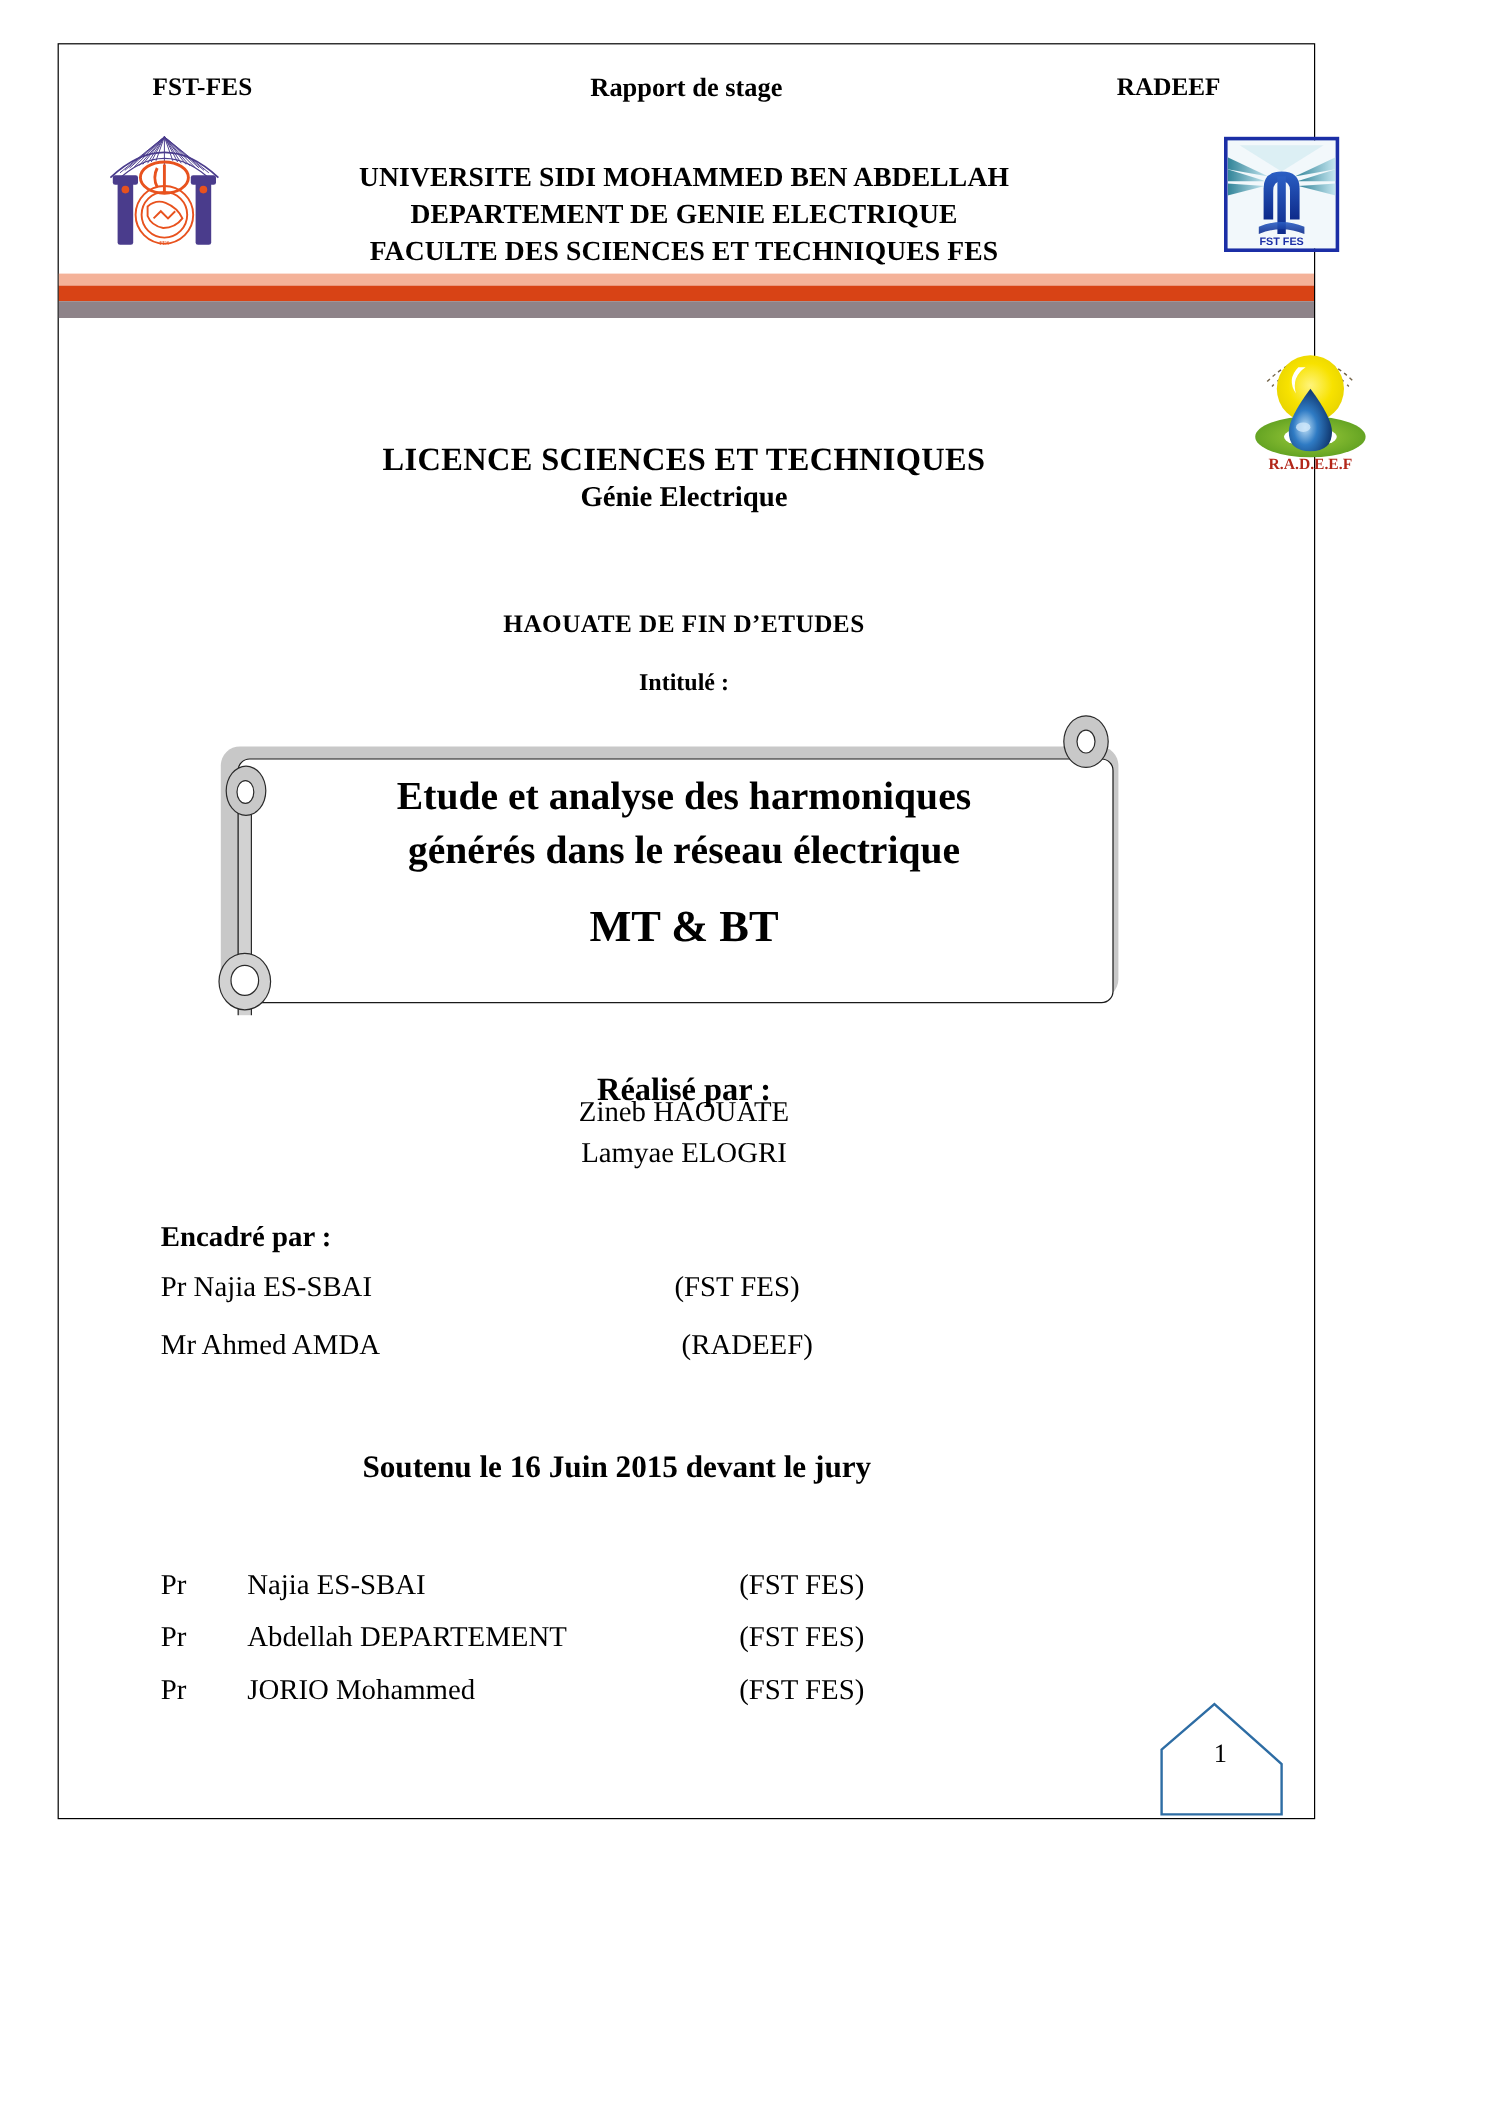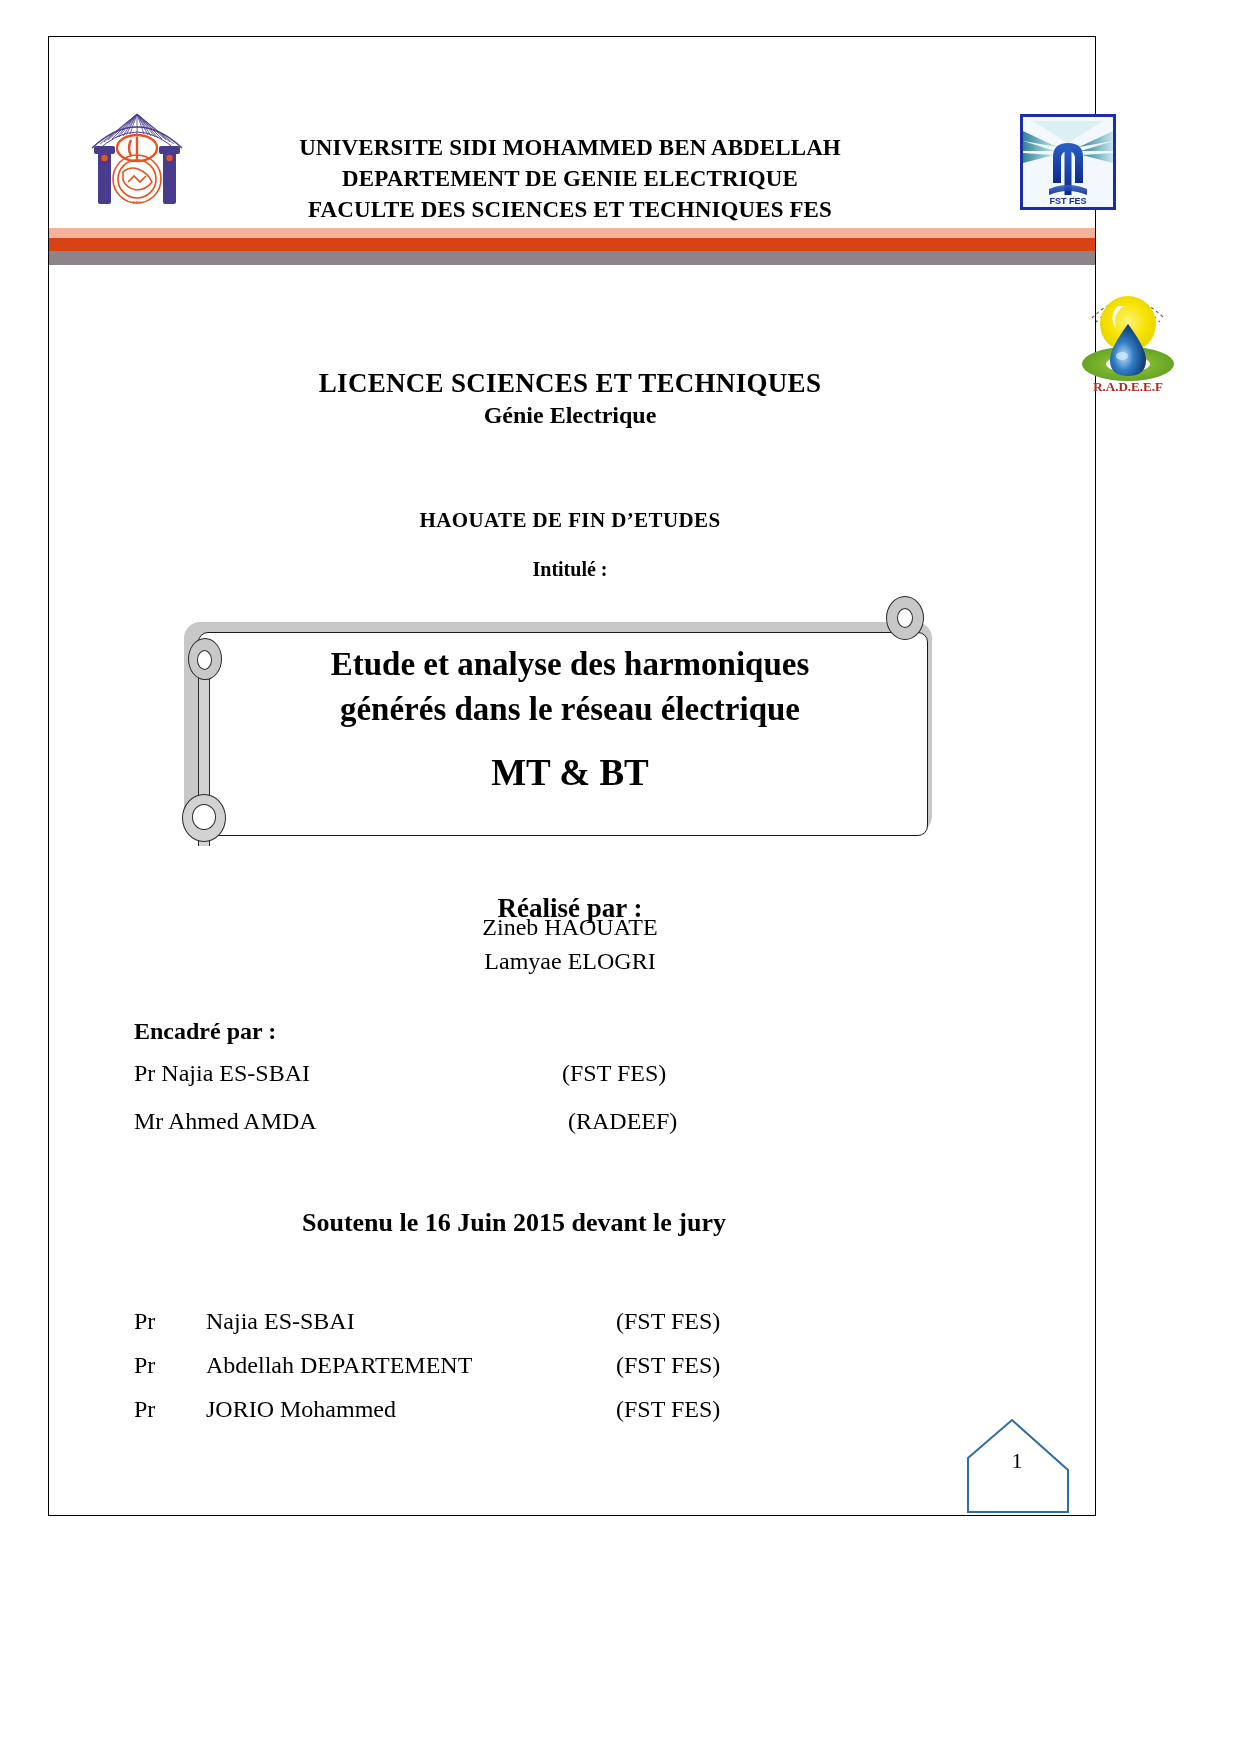--- a/index.html
+++ b/index.html
@@ -90,21 +90,21 @@
     width: 96px;
     height: 96px;
     border: 3px solid #1b2ea6;
     box-sizing: border-box;
     background:
       radial-gradient(ellipse at 50% 42%, #ffffff 0%, #e6f0f7 38%, #cfe3ef 62%, #b9d6e7 100%);
     overflow: hidden;
   }
   .radeef-logo {
     position: absolute;
-    left: 1072px;
+    left: 1036px;
     top: 272px;
     width: 112px;
     height: 122px;
   }
 
   
   .bar-peach {
     position: absolute;
     left: 49px;
     top: 228px;
@@ -402,20 +402,25 @@
     font-size: 22px;
   }
 </style>
 </head>
 <body>
 
 <div id="page">
 
   <div id="page-frame"></div>
 
+  <div class="hdr-row">
+    <div class="hdr-left">FST-FES</div>
+    <div class="hdr-center">Rapport de stage</div>
+    <div class="hdr-right">RADEEF</div>
+  </div>
 
   <div class="usmba-logo">
     <svg viewBox="0 0 118 118" width="118" height="118" xmlns="http://www.w3.org/2000/svg">
       <g stroke="#4a3c8c" stroke-width="0.8" fill="none">
         <path d="M59 18 L59 52 M59 18 L22 48 M59 18 L96 48"></path>
         <path d="M59 18 L30 44 M59 18 L88 44 M59 18 L38 42 M59 18 L80 42
                  M59 18 L45 40 M59 18 L73 40 M59 18 L52 38 M59 18 L66 38
                  M59 18 L26 46 M59 18 L92 46 M59 18 L34 43 M59 18 L84 43
                  M59 18 L41 41 M59 18 L77 41 M59 18 L48 39 M59 18 L70 39"></path>
         <path d="M14 52 Q59 10 104 52" stroke-width="1.4"></path>

